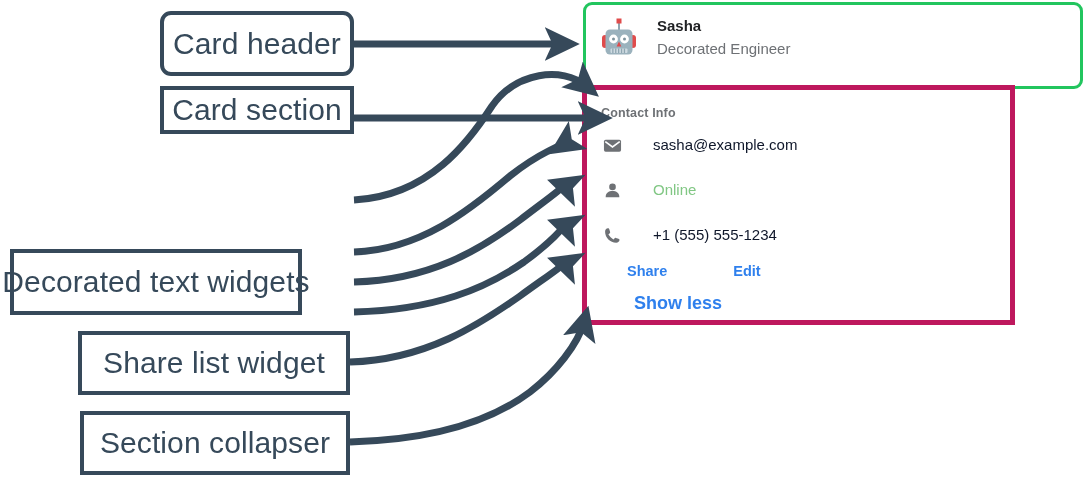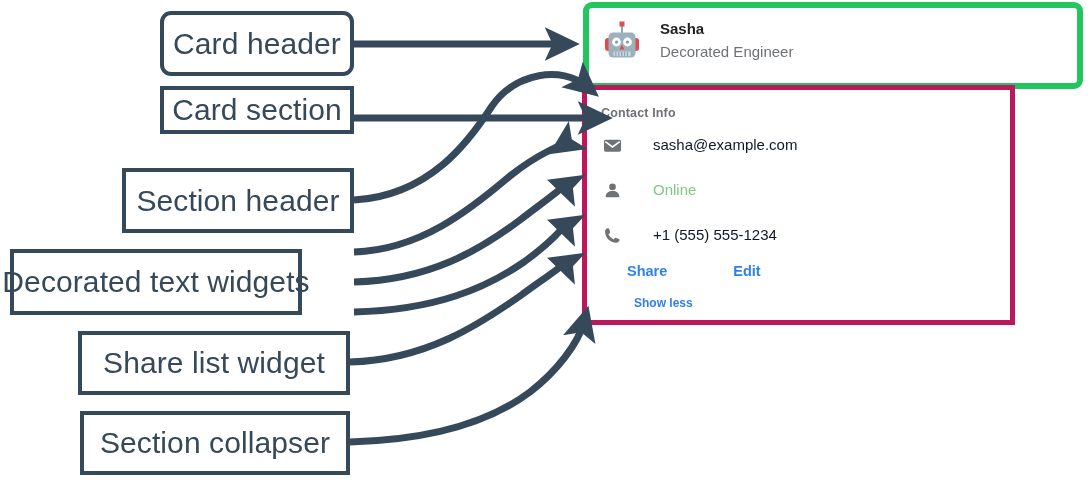--- a/index.html
+++ b/index.html
@@ -45,21 +45,21 @@
 
   
   #card {
     position: absolute;
     left: 583px;
     top: 2px;
     width: 500px;
     height: 87px;
     box-sizing: border-box;
     background: #ffffff;
-    border: 6px solid #22c55e;
+    border: 3px solid #22c55e;
     border-radius: 9px;
     z-index: 10;
   }
   .card-header {
     display: flex;
     align-items: center;
     padding: 11px 0 0 11px;
   }
   .avatar {
     width: 44px;
@@ -134,21 +134,21 @@
     border: none;
     padding: 0;
     font-family: "Liberation Sans", sans-serif;
     cursor: pointer;
   }
   .link-btn.share { margin-left: 26px; }
   .link-btn.edit { margin-left: 66px; }
   .collapser {
     margin-top: 14px;
     margin-left: 33px;
-    font-size: 12px;
+    font-size: 18px;
     font-weight: bold;
     color: #2f80ed;
     line-height: 18px;
     background: none;
     border: none;
     padding: 0;
     font-family: "Liberation Sans", sans-serif;
     cursor: pointer;
   }
 </style>
@@ -184,23 +184,20 @@
   </svg>
 
   <div class="callout" style="left:160px; top:11px; width:194px; height:65px;border-radius:11px;">
     <span>Card header</span>
   </div>
 
   <div class="callout" style="left:160px; top:86px; width:194px; height:48px;">
     <span>Card section</span>
   </div>
 
-  <div class="callout" style="left:122px; top:168px; width:232px; height:65px;">
-    <span>Section header</span>
-  </div>
 
   <div class="callout" style="left:10px; top:249px; width:292px; height:66px;">
     <span>Decorated text widgets</span>
   </div>
 
   <div class="callout" style="left:78px; top:331px; width:272px; height:64px;">
     <span>Share list widget</span>
   </div>
 
   <div class="callout" style="left:80px; top:411px; width:270px; height:64px;">

